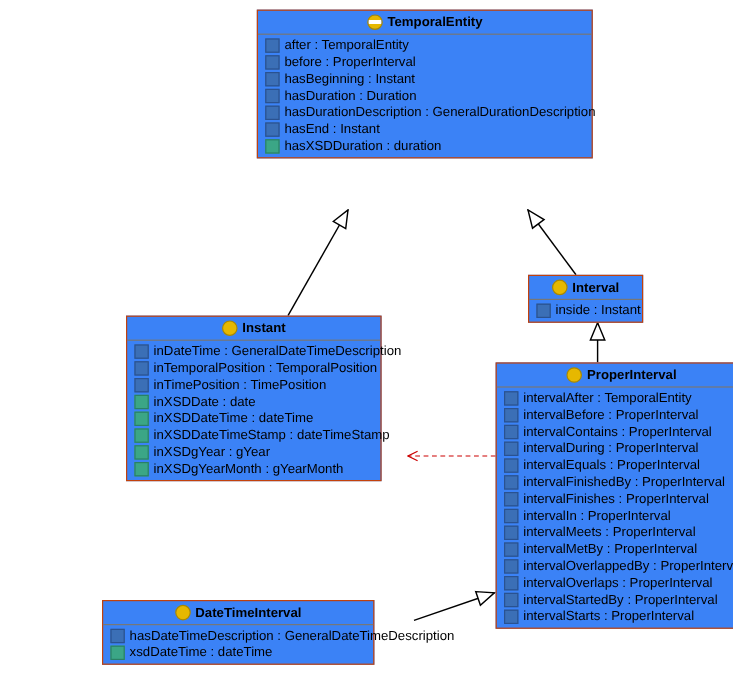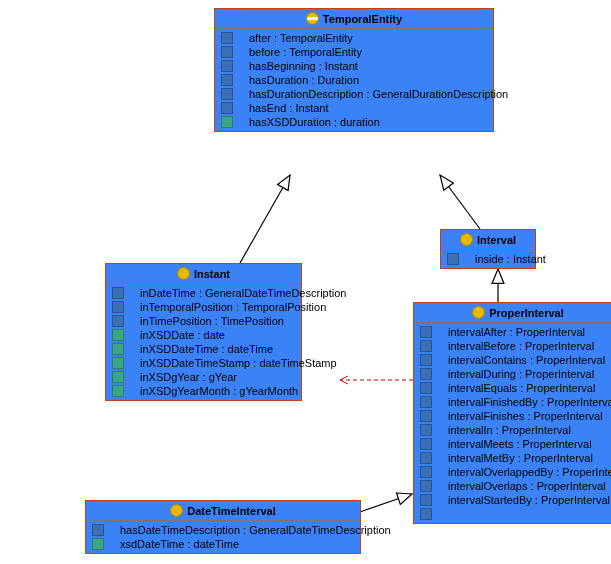--- a/index.html
+++ b/index.html
@@ -27,21 +27,21 @@
     align-items: center;
     justify-content: center;
     gap: 4px;
   }
   .class-body {
     padding: 2px 4px;
   }
   .prop-row {
     display: flex;
     align-items: center;
-    gap: 16px;
+    gap: 4px;
     padding: 1px 2px;
     white-space: nowrap;
   }
   .icon {
     display: inline-block;
     width: 10px;
     height: 10px;
     flex-shrink: 0;
   }
   .icon-class {
@@ -104,21 +104,21 @@
     <span class="icon icon-class-stripe"></span>
     <span>TemporalEntity</span>
   </div>
   <div class="class-body">
       <div class="prop-row">
         <span class="icon icon-blue"></span>
         <span>after : TemporalEntity</span>
       </div>
       <div class="prop-row">
         <span class="icon icon-blue"></span>
-        <span>before : TemporalEntity</span>
+        <span>before : ProperInterval</span>
       </div>
       <div class="prop-row">
         <span class="icon icon-blue"></span>
         <span>hasBeginning : Instant</span>
       </div>
       <div class="prop-row">
         <span class="icon icon-blue"></span>
         <span>hasDuration : Duration</span>
       </div>
       <div class="prop-row">
@@ -129,21 +129,21 @@
         <span class="icon icon-blue"></span>
         <span>hasEnd : Instant</span>
       </div>
       <div class="prop-row">
         <span class="icon icon-green"></span>
         <span>hasXSDDuration : duration</span>
       </div>
     </div>
 </div>
 
-<div class="class-box" style="left:105px; top:263px; width:197px;">
+<div class="class-box" style="left:105px; top:263px; width:213px;">
   <div class="class-title">
     <span class="icon icon-class"></span>
     <span>Instant</span>
   </div>
   <div class="class-body">
       <div class="prop-row">
         <span class="icon icon-blue"></span>
         <span>inDateTime : GeneralDateTimeDescription</span>
       </div>
       <div class="prop-row">
@@ -191,21 +191,21 @@
 </div>
 
 <div class="class-box" style="left:413px; top:302px; width:210px;">
   <div class="class-title">
     <span class="icon icon-class"></span>
     <span>ProperInterval</span>
   </div>
   <div class="class-body">
       <div class="prop-row">
         <span class="icon icon-blue"></span>
-        <span>intervalAfter : ProperInterval</span>
+        <span>intervalAfter : TemporalEntity</span>
       </div>
       <div class="prop-row">
         <span class="icon icon-blue"></span>
         <span>intervalBefore : ProperInterval</span>
       </div>
       <div class="prop-row">
         <span class="icon icon-blue"></span>
         <span>intervalContains : ProperInterval</span>
       </div>
       <div class="prop-row">
@@ -243,25 +243,26 @@
       <div class="prop-row">
         <span class="icon icon-blue"></span>
         <span>intervalOverlaps : ProperInterval</span>
       </div>
       <div class="prop-row">
         <span class="icon icon-blue"></span>
         <span>intervalStartedBy : ProperInterval</span>
       </div>
       <div class="prop-row">
         <span class="icon icon-blue"></span>
-      </div>
-    </div>
-</div>
-
-<div class="class-box" style="left:85px; top:500px; width:276px;">
+        <span>intervalStarts : ProperInterval</span>
+      </div>
+    </div>
+</div>
+
+<div class="class-box" style="left:85px; top:500px; width:227px;">
   <div class="class-title">
     <span class="icon icon-class"></span>
     <span>DateTimeInterval</span>
   </div>
   <div class="class-body">
       <div class="prop-row">
         <span class="icon icon-blue"></span>
         <span>hasDateTimeDescription : GeneralDateTimeDescription</span>
       </div>
       <div class="prop-row">

